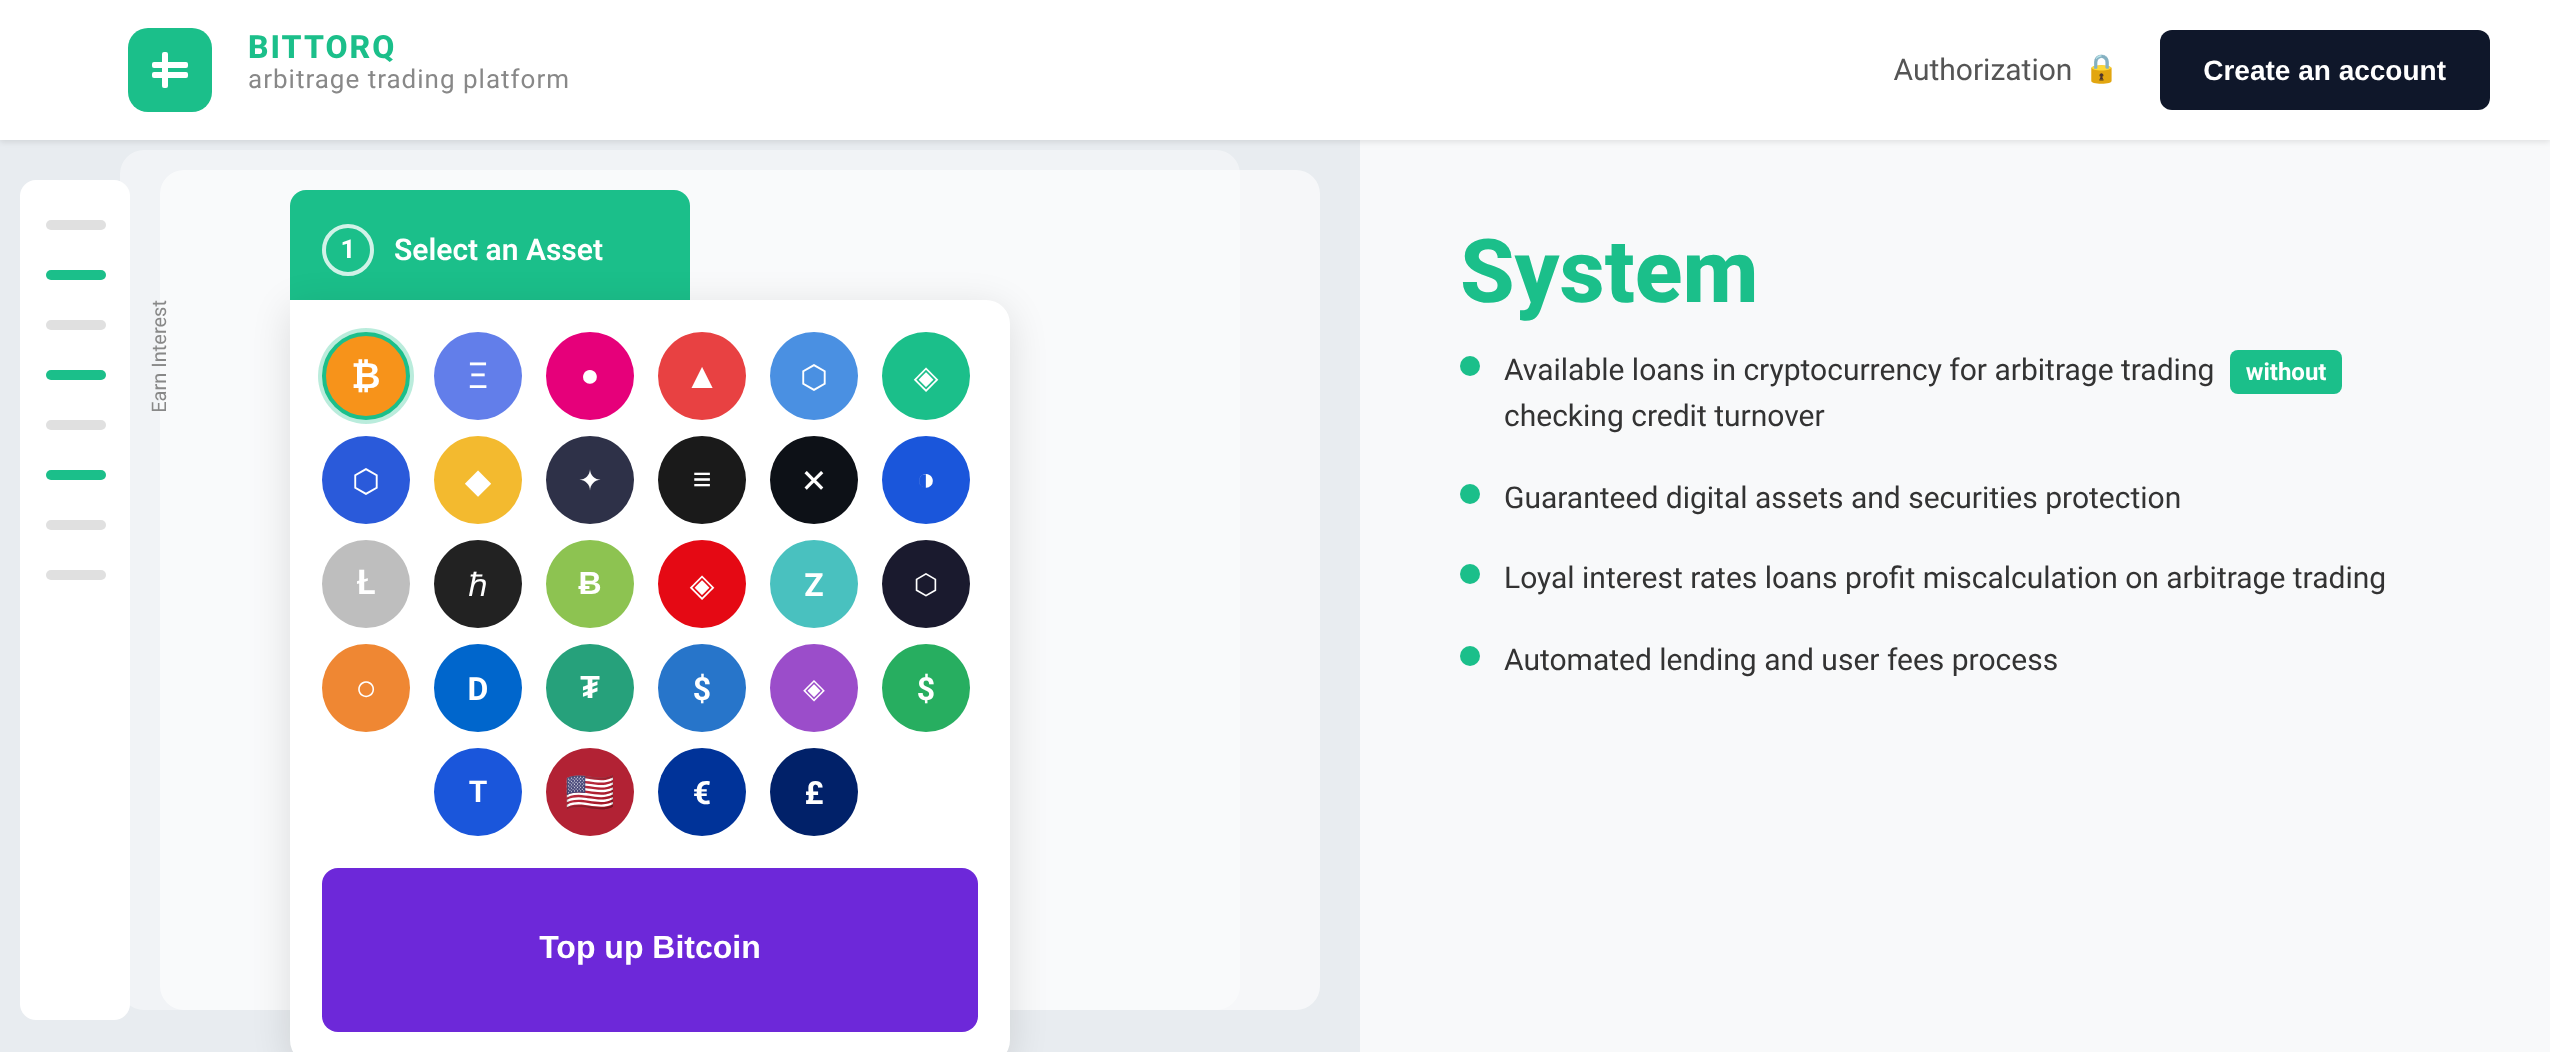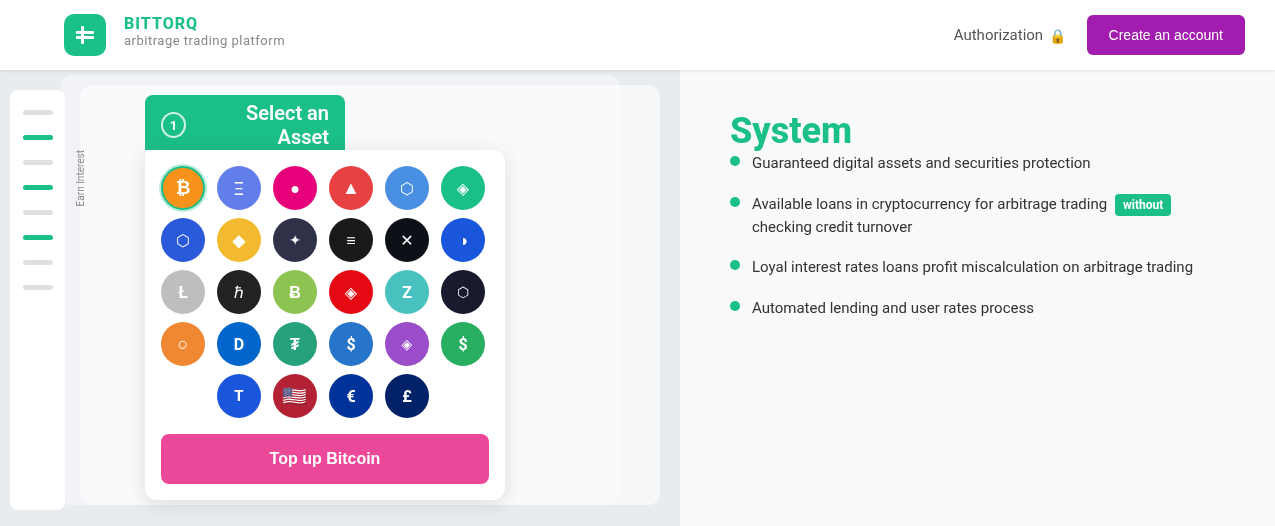--- a/index.html
+++ b/index.html
@@ -72,41 +72,41 @@
     }
 
     .header-right {
       display: flex;
       align-items: center;
       gap: 20px;
     }
 
     .auth-link {
       display: flex;
-      align-items: flex-end;
+      align-items: flex-start;
       gap: 6px;
       color: #555;
       font-size: 15px;
       cursor: pointer;
       text-decoration: none;
     }
 
     .lock-icon {
       font-size: 14px;
       color: #888;
     }
 
     .create-account-btn {
-      background: #a21caf;
+      background: #0f172a;
       color: white;
       border: none;
       padding: 12px 22px;
       border-radius: 6px;
       font-size: 14px;
-      font-weight: 400;
+      font-weight: 700;
       cursor: pointer;
       white-space: nowrap;
     }
 
     
     .main {
       position: absolute;
       top: 70px;
       left: 0;
       right: 0;
@@ -206,21 +206,21 @@
       color: white;
       font-size: 13px;
       font-weight: 700;
       display: flex;
       align-items: center;
       justify-content: center;
     }
 
     .step-title {
       color: white;
-      font-size: 20px;
+      font-size: 15px;
       font-weight: 600;
       text-align: right;
     }
 
     
     .asset-panel {
       position: absolute;
       top: 80px;
       left: 145px;
       width: 360px;
@@ -250,41 +250,42 @@
       border: 2px solid transparent;
     }
 
     .coin-item.selected {
       border-color: #1bbf8a;
       box-shadow: 0 0 0 2px rgba(27,191,138,0.3);
     }
 
     .top-up-btn {
       width: 100%;
-      background: #ec4899;
+      background: #6d28d9;
       color: white;
       border: none;
-      padding: 16px;
+      padding: 32px;
       border-radius: 8px;
       font-size: 16px;
       font-weight: 600;
       cursor: pointer;
     }
 
     
     .right-panel {
       flex: 1;
       background: #f8f9fa;
       padding: 40px 50px;
     }
 
     .system-title {
-      font-size: 36px;
+      font-size: 44px;
       font-weight: 800;
       color: #1bbf8a;
+      margin-bottom: 12px;
     }
 
     .system-subtitle {
       font-size: 17px;
       color: #555;
       margin-bottom: 35px;
       line-height: 1.5;
     }
 
     .feature-list {
@@ -433,35 +434,35 @@
     </div>
 
   </div>
 
   <div class="right-panel">
     <h1 class="system-title">System</h1>
 
     <ul class="feature-list">
       <li class="feature-item">
         <div class="bullet"></div>
-        <span>Guaranteed digital assets and securities protection</span>
-      </li>
-      <li class="feature-item">
-        <div class="bullet"></div>
         <span>
           <span>Available loans in cryptocurrency for arbitrage trading</span>
           <span class="without-badge">without</span>
           <span>checking credit turnover</span>
         </span>
       </li>
       <li class="feature-item">
         <div class="bullet"></div>
+        <span>Guaranteed digital assets and securities protection</span>
+      </li>
+      <li class="feature-item">
+        <div class="bullet"></div>
         <span>Loyal interest rates loans profit miscalculation on arbitrage trading</span>
       </li>
       <li class="feature-item">
         <div class="bullet"></div>
-        <span>Automated lending and user rates process</span>
+        <span>Automated lending and user fees process</span>
       </li>
     </ul>
 
   </div>
 
 </div>
 
 </body></html>

